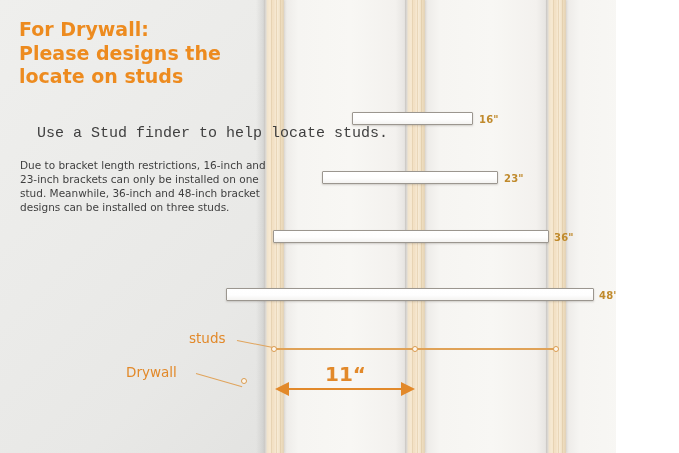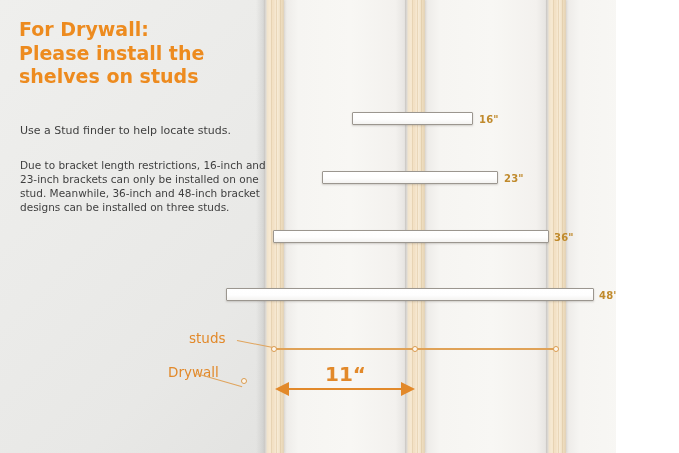--- a/index.html
+++ b/index.html
@@ -84,25 +84,26 @@
     left: 19px;
     top: 18px;
     width: 240px;
     color: #ed8b1f;
     font-size: 19px;
     font-weight: bold;
     line-height: 1.24;
   }
   .body-line {
     position: absolute;
-    left: 20px;
+    left: 37px;
     color: #3f3f3f;
-    font-size: 11px;
+    font-size: 15px;
     line-height: 1.32;
     white-space: nowrap;
+    font-family: Liberation Mono, monospace;
   }
   .para {
     position: absolute;
     left: 20px;
     width: 248px;
     color: #3f3f3f;
     font-size: 10.5px;
     line-height: 1.34;
   }
 
@@ -176,22 +177,22 @@
     <div class="grain" style="left:16px;"></div>
   </div>
   <div class="stud" style="left:546px; width:20px;">
     <div class="grain" style="left:7px;"></div>
     <div class="grain" style="left:12px;"></div>
     <div class="grain" style="left:16px;"></div>
   </div>
 
   <div class="headline">
     <div>For Drywall:</div>
-    <div>Please install the</div>
-    <div>shelves on studs</div>
+    <div>Please designs the</div>
+    <div>locate on studs</div>
   </div>
 
   <div class="body-line" style="top:124px;">Use a Stud finder to help locate studs.</div>
   <div class="para" style="top:158px;">Due to bracket length restrictions, 16-inch and 23-inch brackets can only be installed on one stud. Meanwhile, 36-inch and 48-inch bracket designs can be installed on three studs.</div>
 
   <div class="bar" style="left:352px; top:112px; width:121px;"></div>
   <div class="bar-label" style="left:479px; top:114px;">16"</div>
 
   <div class="bar" style="left:322px; top:171px; width:176px;"></div>
   <div class="bar-label" style="left:504px; top:173px;">23"</div>
@@ -203,21 +204,21 @@
   <div class="bar-label" style="left:599px; top:290px;">48"</div>
 
   <div class="callout-text" style="left:189px; top:330px;">studs</div>
   <div class="leader" style="left:237px; top:340px; width:38px; transform:rotate(11deg);"></div>
 
   <div class="stud-line" style="left:274px; top:348px; width:282px;"></div>
   <div class="node" style="left:271px; top:346px;"></div>
   <div class="node" style="left:412px; top:346px;"></div>
   <div class="node" style="left:553px; top:346px;"></div>
 
-  <div class="callout-text" style="left:126px; top:364px;margin-left:42px;">Drywall</div>
+  <div class="callout-text" style="left:126px; top:364px;">Drywall</div>
   <div class="leader" style="left:196px; top:373px; width:48px; transform:rotate(16deg);"></div>
   <div class="node" style="left:241px; top:378px;"></div>
 
   <div class="dim-text" style="left:325px; top:362px;">11“</div>
   <div class="dim-line" style="left:288px; top:388px; width:113px;"></div>
   <div class="arrow left" style="left:275px; top:382px;"></div>
   <div class="arrow right" style="left:401px; top:382px;"></div>
 
 </div>
 

